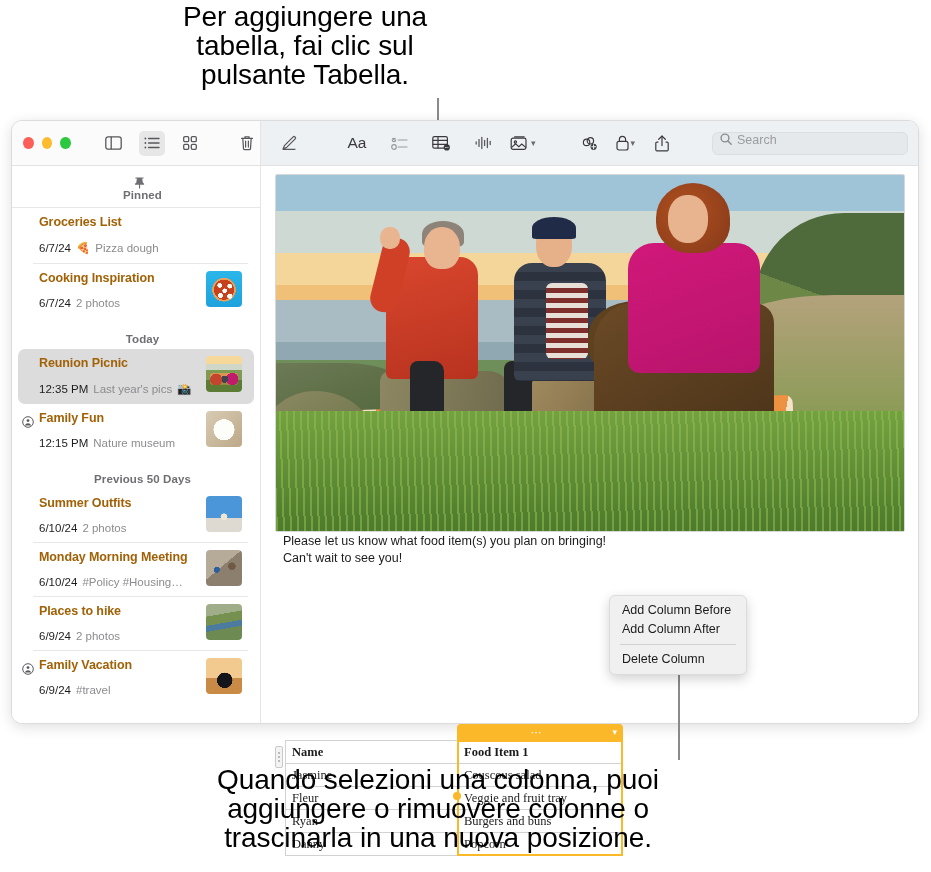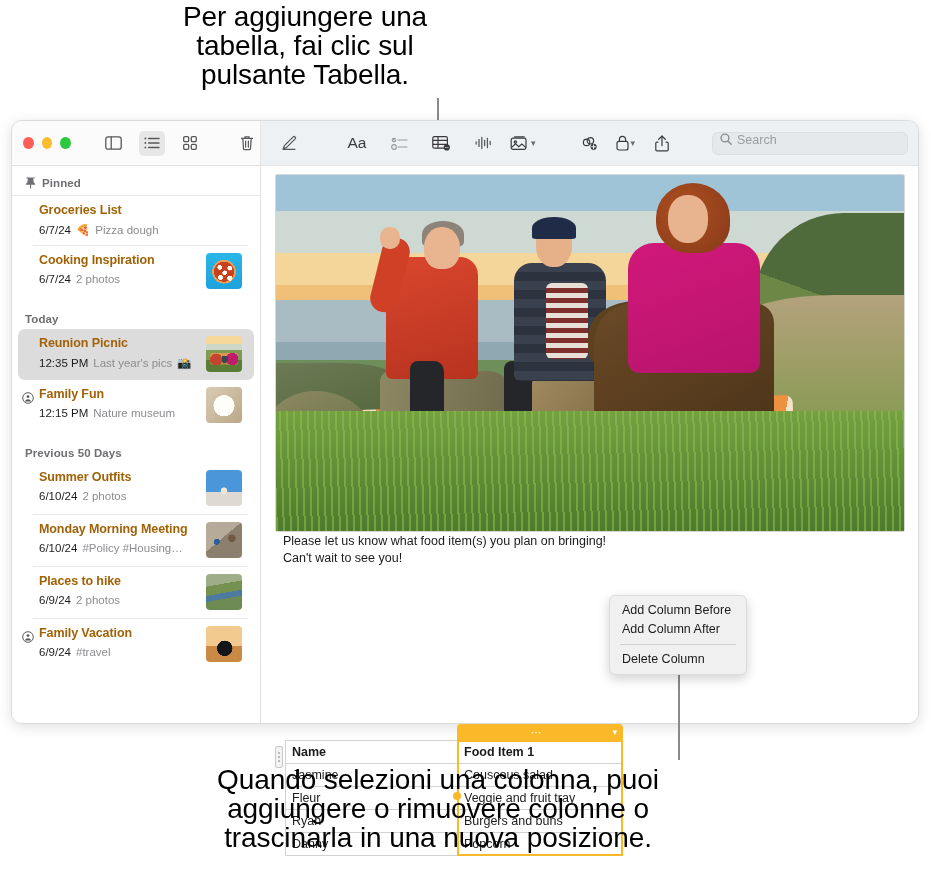--- a/index.html
+++ b/index.html
@@ -113,20 +113,21 @@
     background: #ffffff;
     border-right: 1px solid #e4e4e4;
     overflow: hidden;
     padding-top: 7px;
   }
   .sec-head {
     display: flex; align-items: center;
     font-size: 11.5px; font-weight: 700; color: #6f6f73;
     padding: 4px 0 4px 13px;
     letter-spacing: 0.1px;
+    flex-direction: column;
   }
   .sec-head .pin { margin-right: 6px; color: #6f6f73; display:flex; }
   .sec-sep { height: 1px; background: #e8e8e8; margin: 2px 0 0 0; }
 
   .note-row {
     position: relative;
     display: flex; align-items: flex-start;
     padding: 7px 12px 8px 21px;
     border-radius: 7px;
     margin: 0 6px;
@@ -137,21 +138,21 @@
     position: absolute; left: 4px; top: 10px;
     color: #5a5a5e;
   }
   .note-main { flex: 1; min-width: 0; }
   .note-title {
     font-size: 12.5px; font-weight: 700; color: #a16207;
     letter-spacing: -0.1px;
     white-space: nowrap; overflow: hidden; text-overflow: ellipsis;
   }
   .note-sub {
-    margin-top: 6px;
+    margin-top: 12px;
     font-size: 11.5px; color: #8c8c90;
     display: flex; align-items: center; gap: 5px;
     white-space: nowrap; overflow: hidden;
   }
   .note-date { color: #1c1c1c; font-weight: 400; }
   .note-snip { color: #8c8c90; overflow:hidden; text-overflow: ellipsis; }
   .thumb {
     width: 36px; height: 36px; border-radius: 4px;
     margin-left: 8px; flex: 0 0 36px;
     background-size: cover; background-position: center;
@@ -396,20 +397,21 @@
     font-size: 12.5px;
     color: #1b1b1b;
   }
   table.notes-table td {
     border: 1px solid #d2d2d2;
     height: 23px;
     padding: 0 6px;
     vertical-align: middle;
     white-space: nowrap;
     overflow: hidden;
+    font-family: Liberation Serif, serif;
   }
   table.notes-table tr.hdr td { font-weight: 700; }
   .col-name { width: 172px; }
   .col-food { width: 164px; }
 
   
   #col-handle {
     position: absolute;
     left: 172px; top: -16px;
     width: 166px; height: 17px;

